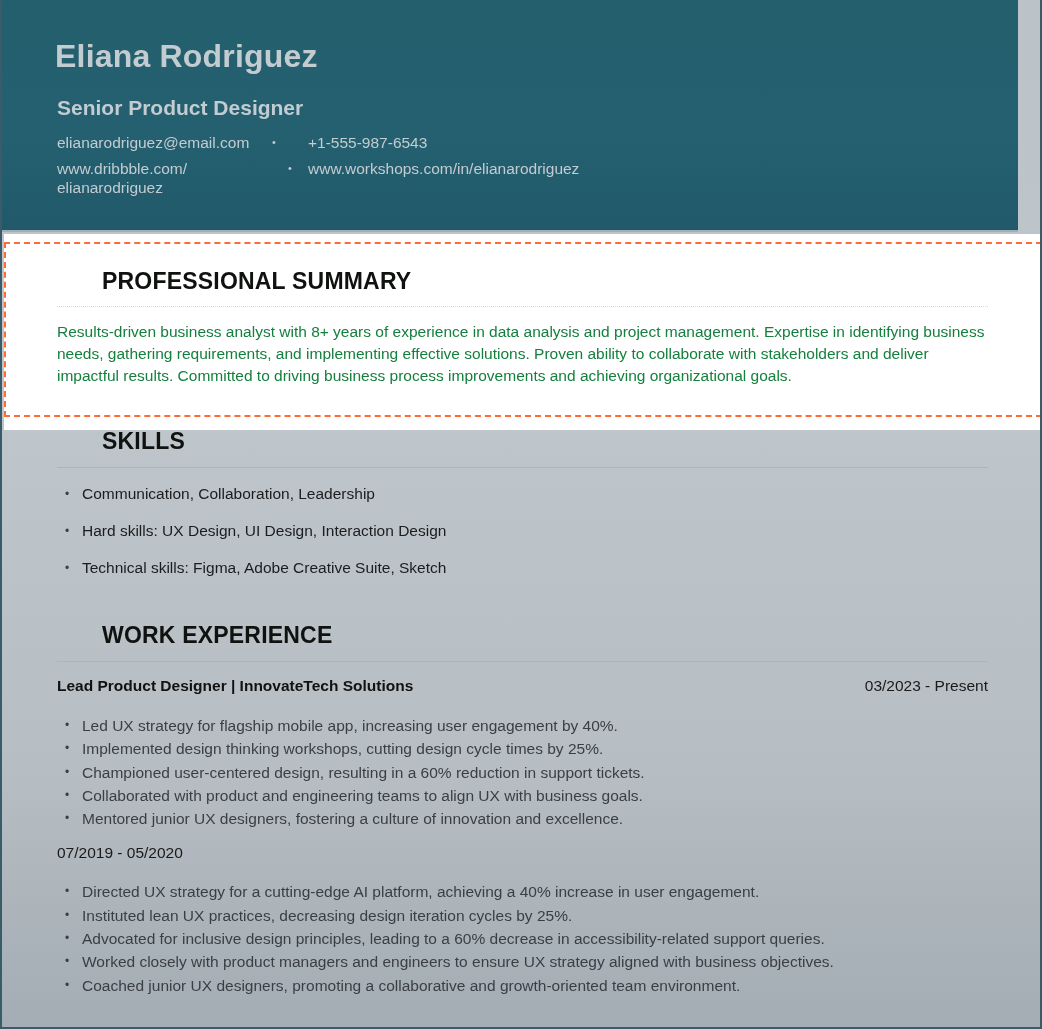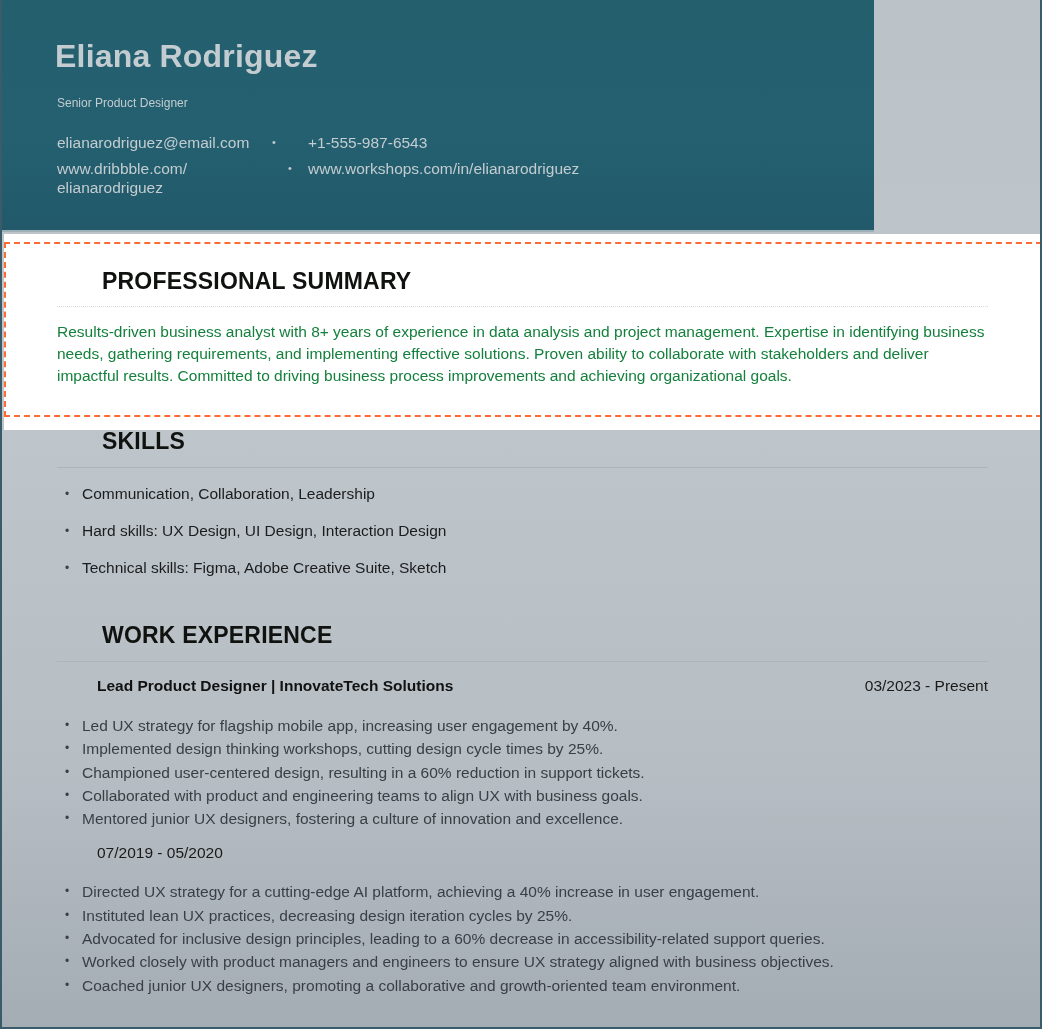--- a/index.html
+++ b/index.html
@@ -11,32 +11,32 @@
     }
     .page {
       position: absolute; left: 0; top: 0; width: 1042px; height: 1029px;
       border: 2px solid #3a5c68;
       border-top: none;
       background: linear-gradient(180deg, #bcc3c8 0%, #bfc6cb 40%, #b6bdc3 75%, #a4adb4 100%);
       overflow: hidden;
     }
     
     .header {
-      position: absolute; left: 0; top: 0; width: 872px; height: 232px;
+      position: absolute; left: 0; top: 0; width: 1016px; height: 232px;
       background: linear-gradient(180deg, #245f6e 0%, #246070 60%, #21596a 100%);
       border-bottom: 2px solid #9db0b7;
       padding-left: 39px;
     }
     .name {
       position: absolute; left: 53px; top: 38px;
       font-size: 32px; font-weight: bold; color: #c3ccd0; letter-spacing: 0.2px;
     }
     .title {
       position: absolute; left: 55px; top: 96px;
-      font-size: 12px; font-weight: normal; color: #c3ccd0;
+      font-size: 21px; font-weight: bold; color: #c3ccd0;
     }
     .contact {
       position: absolute; left: 55px; top: 133px; width: 560px;
       display: grid; grid-template-columns: 230px 330px; row-gap: 7px;
       font-size: 15.5px; color: #c3ccd0; line-height: 19px;
     }
     .contact .c { position: relative; }
     .contact .c.right { padding-left: 21px; }
     .contact .c.right::before {
       content: "•"; position: absolute; left: -15px; top: 0; font-size: 11px; color: #c3ccd0;
@@ -78,21 +78,21 @@
     }
     .skills li::before, .bullets li::before {
       content: "•"; position: absolute; left: 8px; top: 0; font-size: 12px; color: #3b4046;
     }
 
     
     .exp { position: absolute; left: 55px; top: 622px; width: 931px; }
     .job { margin-top: 0; }
     .job-head {
       display: flex; justify-content: space-between; align-items: baseline;
-      font-size: 15.5px; color: #111; margin-left: 40px;
+      font-size: 15.5px; color: #111;
     }
     .job-title { font-weight: bold; }
     .job-date { color: #1a1a1a; text-align: center; }
     .bullets { list-style: none; margin-top: 18px; }
     .bullets li {
       position: relative; padding-left: 25px; font-size: 15.5px; line-height: 23.3px; color: #3a3f45;
     }
     .bullets li::before { top: 0; line-height: 23px; }
   </style>
 </head>

